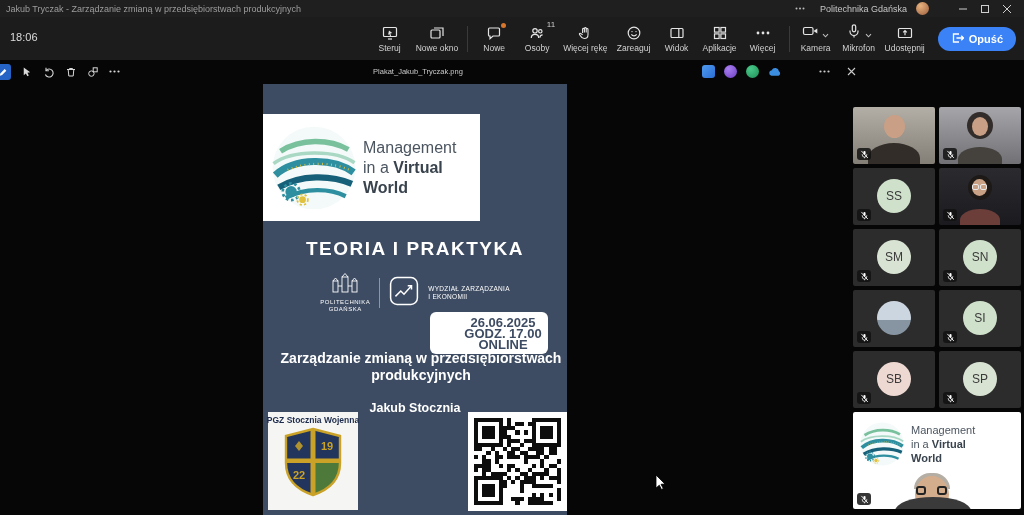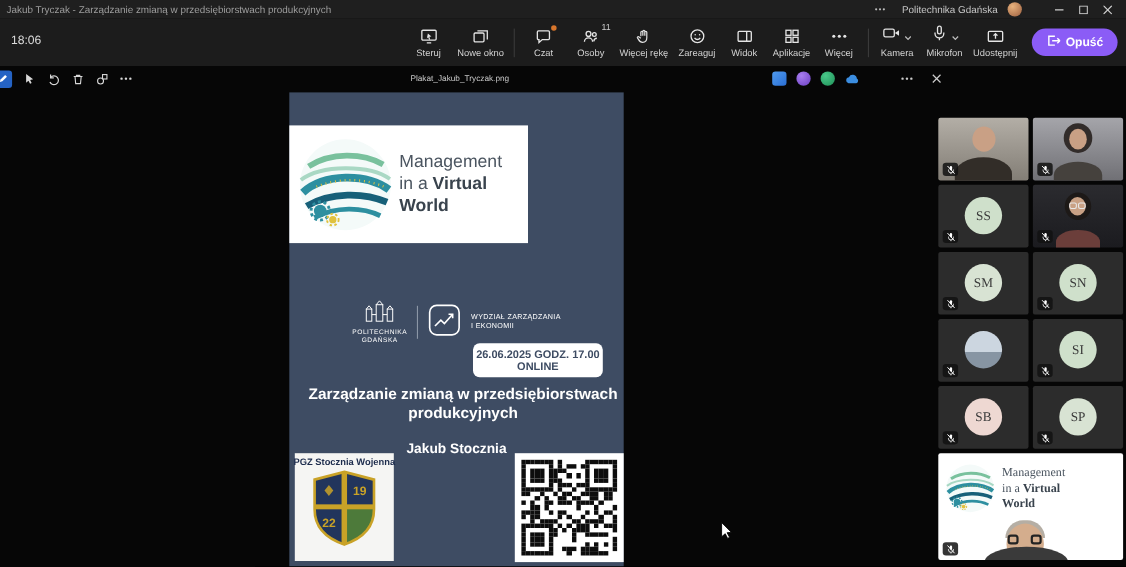--- a/index.html
+++ b/index.html
@@ -56,36 +56,36 @@
   .poster-heading { position:absolute; top:154px; width:100%; text-align:center; color:#fff;
                     font-weight:bold; font-size:19px; letter-spacing:1.5px; }
   .org-row { position:absolute; top:188px; width:100%; display:flex; justify-content:center;
              align-items:center; gap:9px; }
   .pg-block { display:flex; flex-direction:column; align-items:center; gap:1px; }
   .pg-name { font-size:6px; color:#fff; letter-spacing:.5px; line-height:7px; text-align:center; }
   .org-div { width:1px; height:30px; background:#8b96a6; }
   .fac-text { font-size:6.5px; color:#fff; line-height:8px; letter-spacing:.3px; }
   .date-box { position:absolute; top:228px; left:167px; width:118px; background:#fff; border-radius:6px;
               text-align:center; padding:5px 0 4px; }
-  .date-line { font-size:10px; font-weight:bold; color:#3e4c63; line-height:11px; }
+  .date-line { font-size:13px; font-weight:bold; color:#3e4c63; line-height:11px;margin-left:28px; }
   .talk-title { position:absolute; top:266px; width:100%; text-align:center; color:#fff;
                 font-weight:bold; font-size:14px; line-height:17px;padding-left:12px; }
   .speaker { position:absolute; top:317px; width:100%; text-align:center; color:#fff;
              font-weight:bold; font-size:12.5px; }
   .pgz { position:absolute; left:5px; top:328px; width:90px; height:98px; background:#f5f5f3;
          display:flex; flex-direction:column; align-items:center; }
   .pgz-name { font-size:8.5px; font-weight:bold; color:#1c2b4c; margin-top:3px; white-space:nowrap; }
   .pgz svg { margin-top:2px; }
   .qr-box { position:absolute; right:0; top:328px; width:99px; height:99px; background:#fff; padding:6px; }
   .qr { width:87px; height:87px; display:grid; grid-template-columns:repeat(21,1fr);
         grid-template-rows:repeat(21,1fr); }
   .qr i { background:#0d0d0d; }
 
   
-  .people { position:absolute; left:853px; top:107px; width:171px; height:402px; z-index:10;font-family:Liberation Serif, serif; }
+  .people { position:absolute; left:853px; top:107px; width:171px; height:402px; z-index:10; }
   .ptile { position:absolute; width:82px; height:57px; background:#2c2c2c; border-radius:2px;
            overflow:hidden; cursor:pointer; }
   .p0{left:0;top:0}.p1{left:86px;top:0}.p2{left:0;top:61px}.p3{left:86px;top:61px}
   .p4{left:0;top:122px}.p5{left:86px;top:122px}.p6{left:0;top:183px}.p7{left:86px;top:183px}
   .p8{left:0;top:244px}.p9{left:86px;top:244px}
   .initials { position:absolute; left:24px; top:11px; width:34px; height:34px; border-radius:50%;
               display:flex; align-items:center; justify-content:center; font-size:12px; color:#3a3a3a; }
   .mic { position:absolute; left:4px; bottom:4px; width:14px; height:12px; border-radius:3px;
          background:rgba(18,18,18,.85); display:flex; align-items:center; justify-content:center; }
   .v-bald { background:linear-gradient(180deg,#b3aea6,#837e76); }
@@ -184,21 +184,21 @@
 
       <span class="tsep"></span>
 
       <div class="titem">
         <span class="ticon">
           <svg width="16" height="16" viewBox="0 0 16 16" fill="none" stroke="#e4e4e4" stroke-width="1.2">
               <path d="M3.5 3h9a1 1 0 0 1 1 1v6a1 1 0 0 1-1 1H7l-3 2.6V11h-.5a1 1 0 0 1-1-1V4a1 1 0 0 1 1-1z"></path>
             </svg>
           <span class="badge-dot" style="background: rgb(216, 118, 44);"></span>
         </span>
-        <span class="tlabel">Czat</span>
+        <span class="tlabel">Nowe</span>
       </div>
 
       <div class="titem">
         <span class="ticon">
           <svg width="16" height="16" viewBox="0 0 16 16" fill="none" stroke="#e4e4e4" stroke-width="1.2">
               <circle cx="6" cy="5.8" r="2.2"></circle>
               <path d="M2.3 13c0-2.1 1.7-3.6 3.7-3.6S9.7 10.9 9.7 13"></path>
               <circle cx="11.3" cy="6.3" r="1.7"></circle>
               <path d="M10.8 12.6c.2-1.7 1.3-2.8 2.8-2.8"></path>
             </svg>
@@ -300,21 +300,21 @@
       <div class="titem">
         <span class="ticon">
           <svg width="16" height="16" viewBox="0 0 16 16" fill="none" stroke="#e4e4e4" stroke-width="1.2">
               <rect x="1.5" y="3.5" width="13" height="9" rx="1"></rect>
               <path d="M8 10.2V5.8M6.2 7.4L8 5.6l1.8 1.8"></path>
             </svg>
         </span>
         <span class="tlabel">Udostępnij</span>
       </div>
 
-      <div class="leave-btn" style="background: #8b5cf6;">
+      <div class="leave-btn" style="background: #3b82f6;">
         <span>
           <svg width="13" height="12" viewBox="0 0 13 12" fill="none" stroke="#fff" stroke-width="1.3">
               <path d="M8 2H2.5v8H8M5.5 6h7M10.2 3.7L12.5 6l-2.3 2.3"></path>
             </svg>
         </span>
         <span>Opuść</span>
       </div>
 
     </div>
   </div>
@@ -404,20 +404,21 @@
             <circle cx="37" cy="86" r="3.8" fill="#e0c23e"></circle>
             <circle cx="37" cy="86" r="6" stroke="#e0c23e" stroke-width="2" stroke-dasharray="2.5 2.5"></circle>
           </svg></div>
       <div class="logo-text">
         <div><span>Management</span></div>
         <div><span>in a </span><b>Virtual</b></div>
         <div><b>World</b></div>
       </div>
     </div>
 
+    <div class="poster-heading">TEORIA I PRAKTYKA</div>
 
     <div class="org-row">
       <div class="pg-block">
         <span>
           <svg width="28" height="22" viewBox="0 0 28 22" fill="none" stroke="#fff" stroke-width="0.9">
             <rect x="2" y="9" width="5" height="11"></rect>
               <path d="M2 9l2.5-3L7 9"></path>
             <rect x="11" y="5" width="6" height="15"></rect>
               <path d="M11 5l3-3.5L17 5"></path>
             <rect x="21" y="9" width="5" height="11"></rect>

